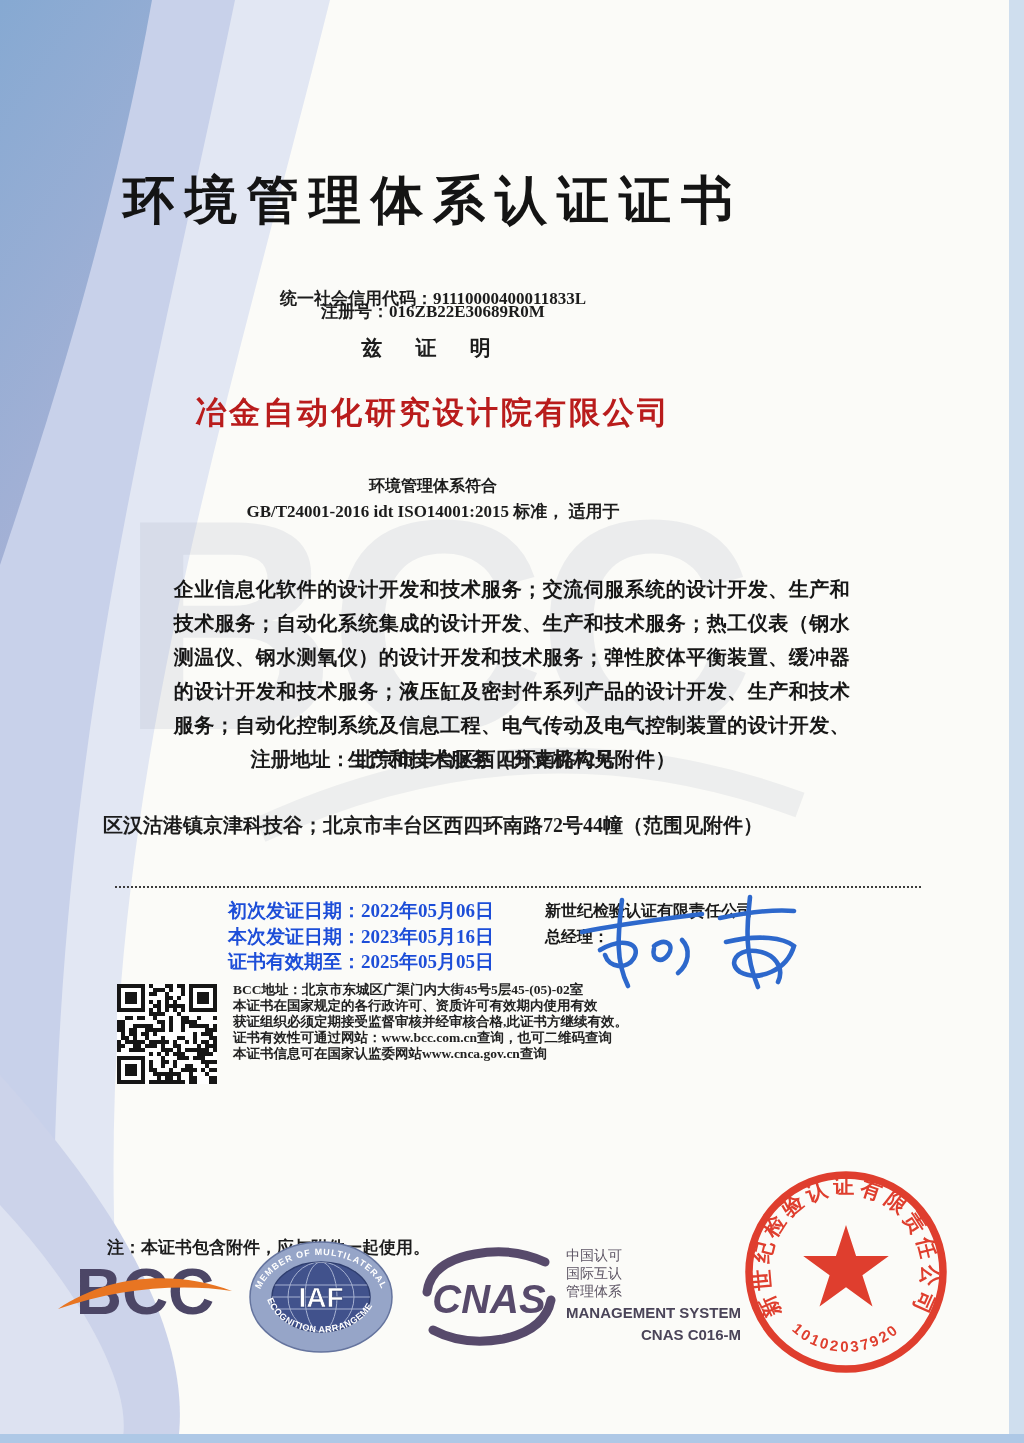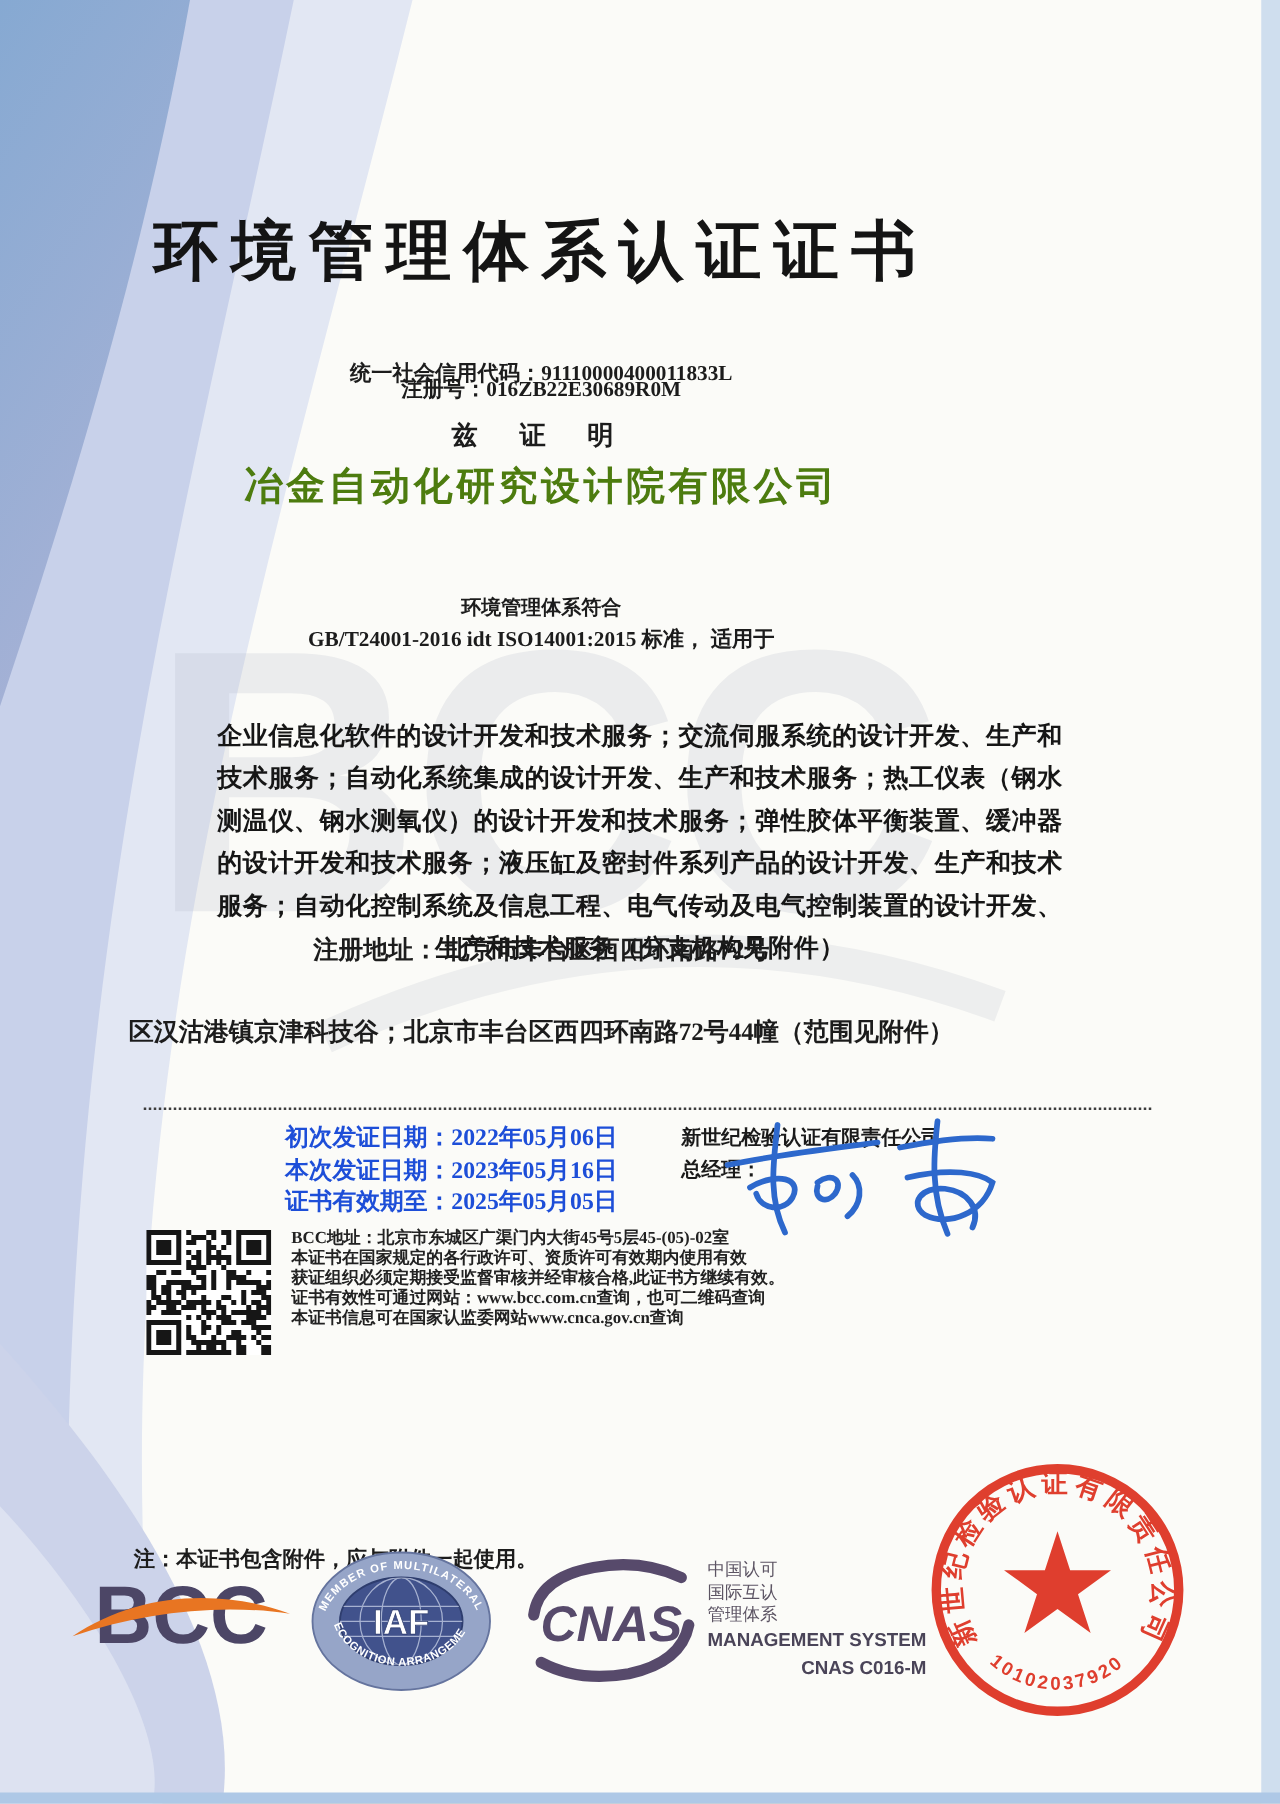--- a/index.html
+++ b/index.html
@@ -6,21 +6,21 @@
   .page{position:relative;width:1024px;height:1443px;margin:0 auto;background:#fbfbf8;
         overflow:hidden;font-family:"Liberation Serif","DejaVu Serif",serif;color:#1c1c1c;}
   .abs{position:absolute;}
   .ctr{left:0;width:866px;text-align:center;}
   .bg{left:0;top:0;pointer-events:none;}
 
   .title{top:166px;font-size:52px;font-weight:bold;letter-spacing:10px;color:#141414;}
   .reg{top:263px;font-size:17px;font-weight:bold;margin-top:37px;}
   .credit{top:287px;font-size:17px;font-weight:bold;}
   .certify{top:334px;font-size:21px;font-weight:bold;letter-spacing:14px;}
-  .company{top:368px;font-size:31px;font-weight:bold;letter-spacing:3px;color:#4d7c0f;}
+  .company{top:392px;font-size:31px;font-weight:bold;letter-spacing:3px;color:#b91c1c;}
   .sysline{top:476px;font-size:16px;font-weight:bold;}
   .stdline{top:500px;font-size:17px;font-weight:bold;}
 
   .scope{top:572px;left:160px;width:704px;font-size:20px;line-height:34px;
          text-align:center;letter-spacing:.5px;font-weight:bold;color:#161616;}
   .addr1{top:746px;font-size:20px;font-weight:bold;}
   .addr2{top:779px;font-size:20px;font-weight:bold;}
   .addr3{top:812px;font-size:20px;font-weight:bold;}
 
   .sep{top:886px;left:115px;width:806px;height:0;border-top:2px dotted #3c3c3c;}

